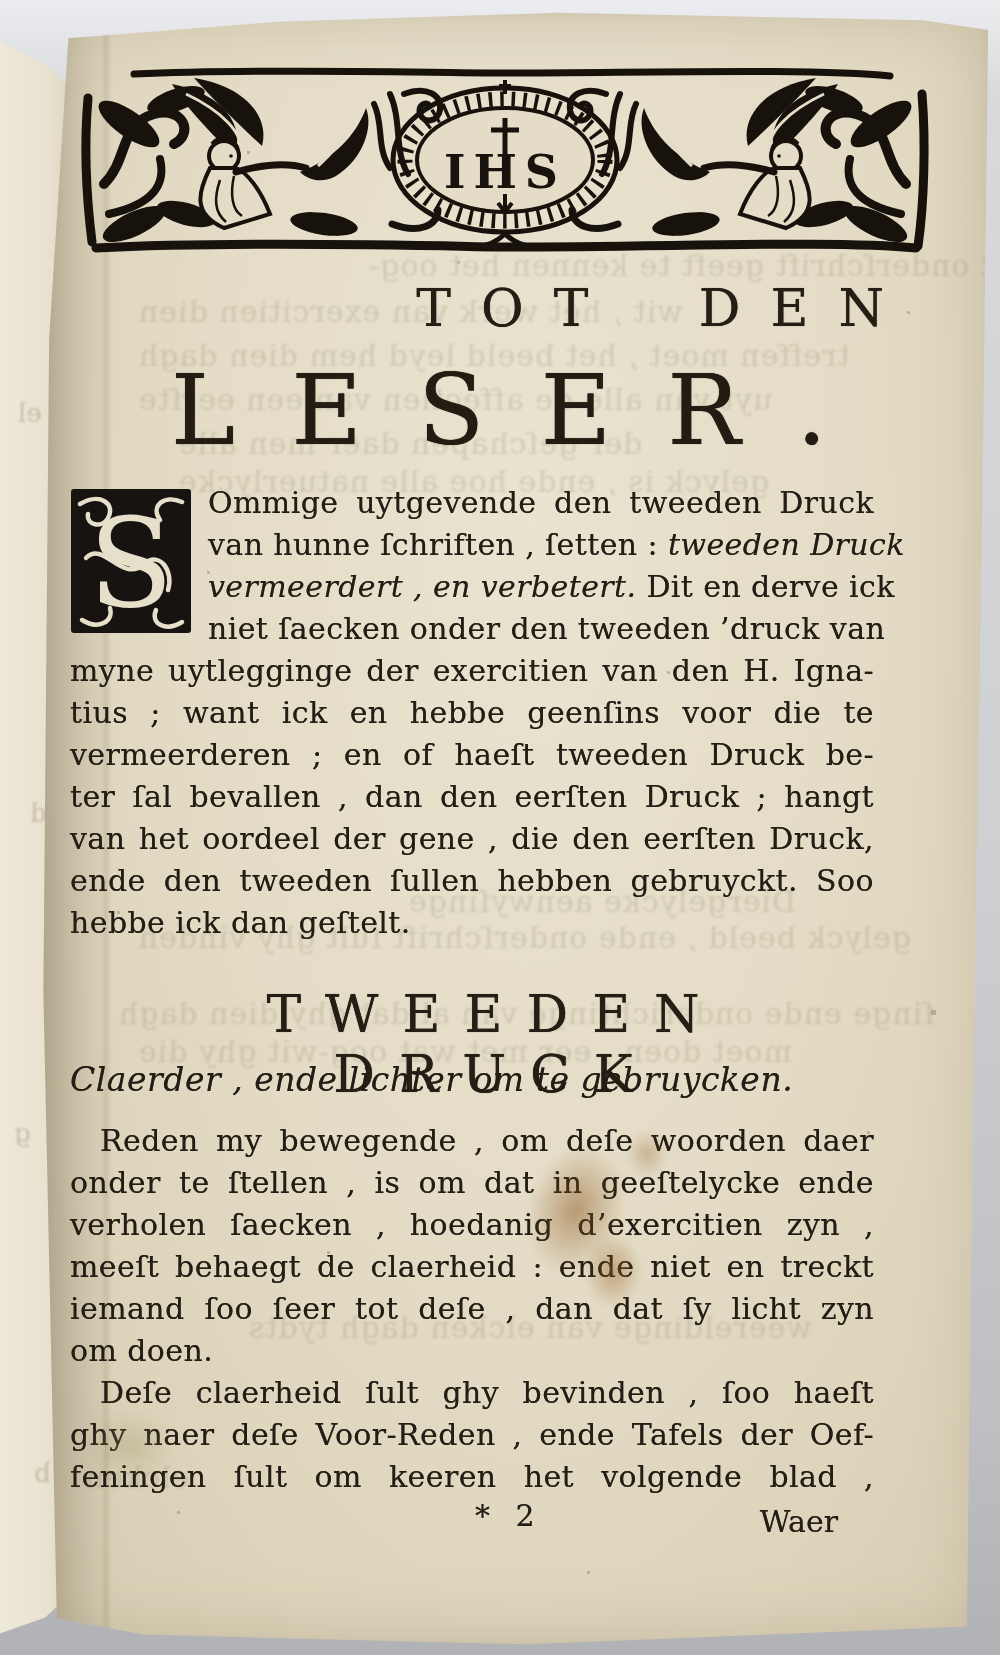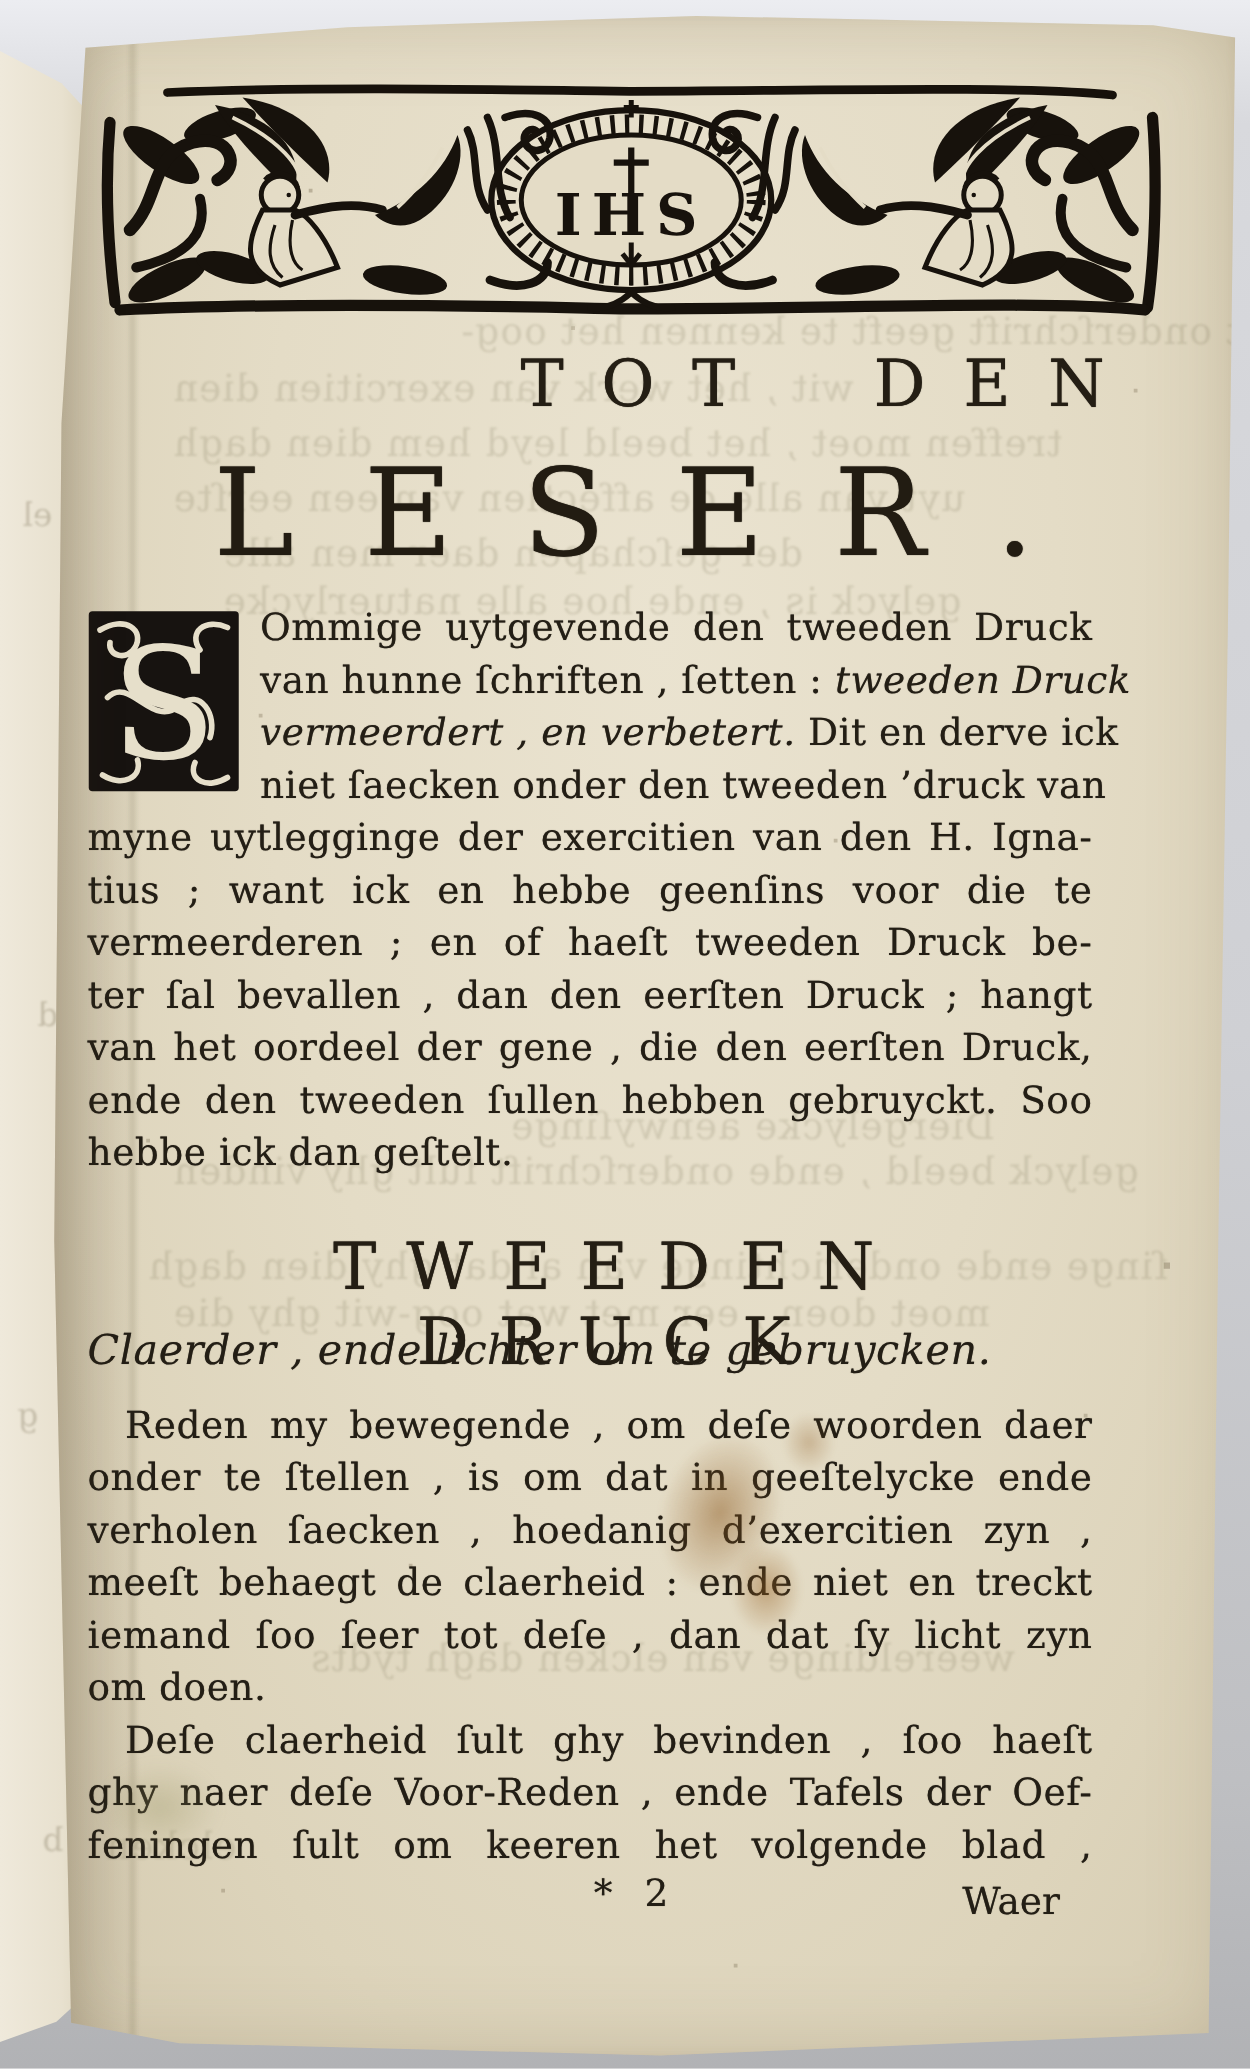--- a/index.html
+++ b/index.html
@@ -65,21 +65,21 @@
   .sec{position:absolute;left:42px;top:972px;width:802px;text-align:center;
        font-size:52px;letter-spacing:24px;padding-left:24px;word-spacing:22px;
        color:#241e14;text-shadow:0 0 .7px #241e14;}
   .sub{position:absolute;left:42px;top:1048px;width:802px;text-align:left;
        font-style:italic;font-size:33px;letter-spacing:.5px;
        text-shadow:0 0 .6px rgba(32,26,17,.7);}
 
   .footer{position:absolute;left:42px;top:1486px;width:802px;height:50px;
           font-size:30px;text-shadow:0 0 .6px rgba(32,26,17,.7);}
   .sig{position:absolute;left:405px;top:0;letter-spacing:8px;}
-  .catch{position:absolute;right:24px;top:6px;}
+  .catch{position:absolute;right:34px;top:6px;}
 
   .margin-mark{position:absolute;left:4px;top:648px;font-size:28px;opacity:.85;}
 
   
   .stain{position:absolute;border-radius:50%;}
   .s1{left:500px;top:1132px;width:96px;height:132px;transform:rotate(18deg);filter:blur(2px);
       background:radial-gradient(closest-side,rgba(139,88,30,.5),rgba(139,88,30,.22) 55%,rgba(139,88,30,0));}
   .s2{left:556px;top:1222px;width:58px;height:74px;filter:blur(2px);
       background:radial-gradient(closest-side,rgba(150,96,34,.45),rgba(150,96,34,0));}
   .s3{left:598px;top:1118px;width:42px;height:48px;filter:blur(2px);

